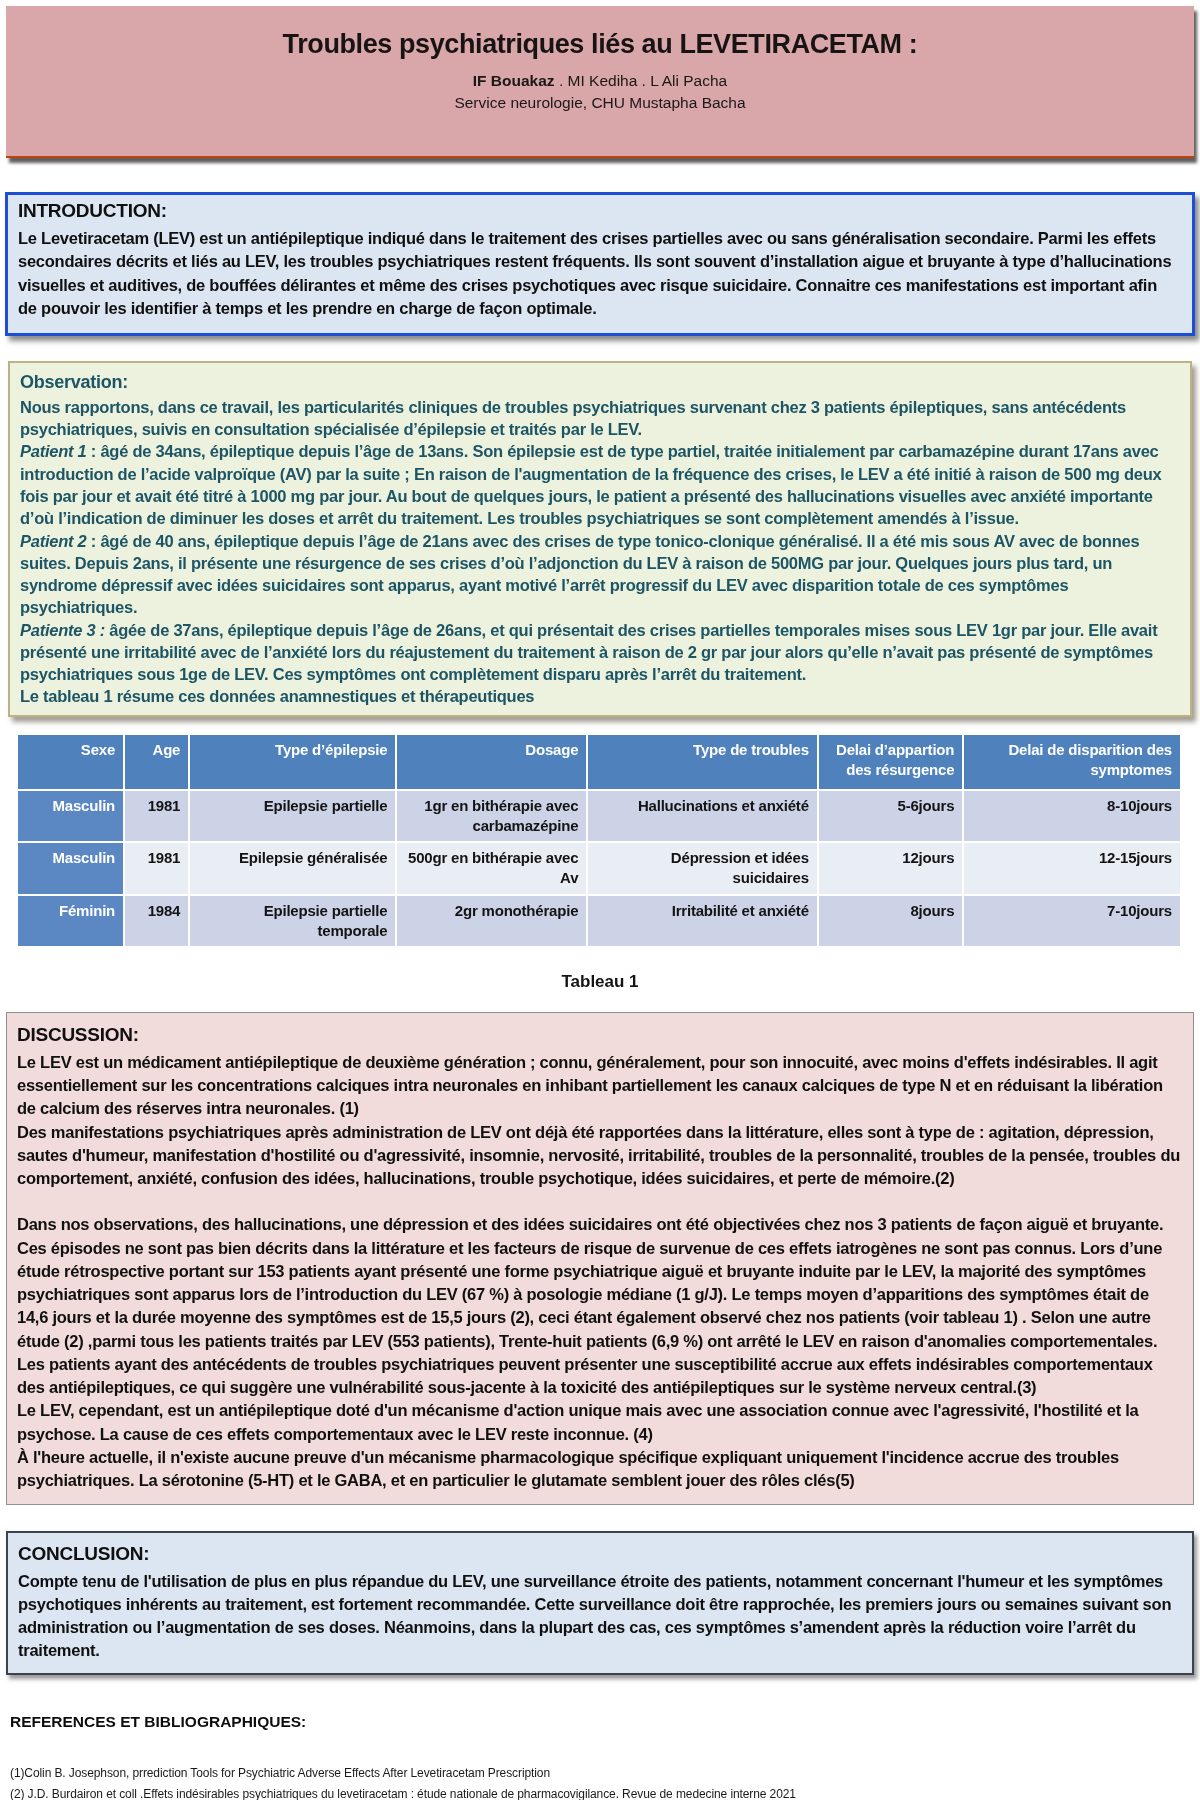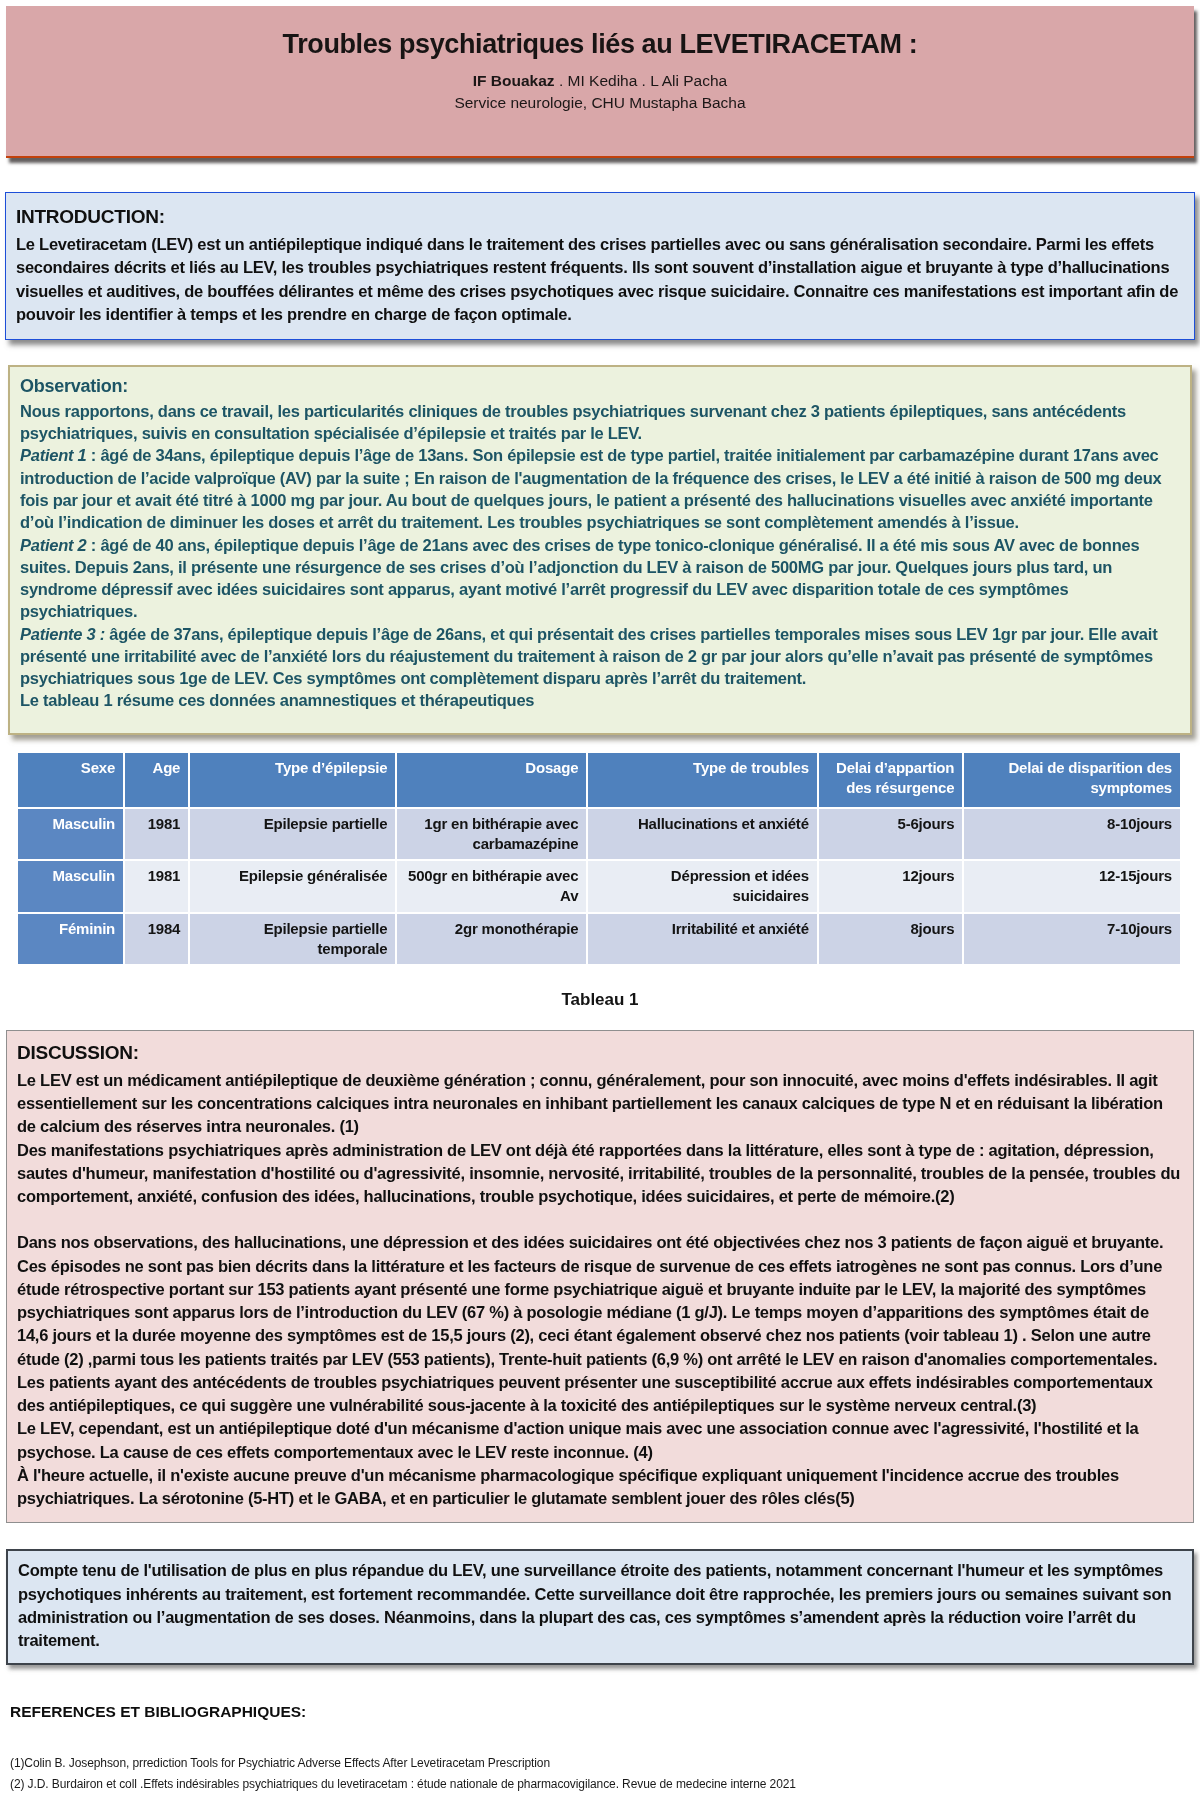--- a/index.html
+++ b/index.html
@@ -24,29 +24,29 @@
   .authors .lead{font-weight:700;}
   .affiliation{margin:4px 0 0 0;font-size:15.5px;font-weight:400;color:#1c1717;}
 
   
   section{box-sizing:border-box;}
   section h2{margin:0 0 2px 0;font-size:19px;}
   section p{margin:0;}
 
   .intro-box{
     margin:34px 5px 0 5px;background:#dce6f2;
-    border:1px solid #1d4ed8;box-shadow:4px 5px 5px rgba(90,90,90,.7);
-    padding:11px 12px 12px 10px;
+    border:3px solid #1d4ed8;box-shadow:4px 5px 5px rgba(90,90,90,.7);
+    padding:3px 12px 12px 10px;
     font-size:16.5px;line-height:1.42;letter-spacing:-0.25px;color:#101010;
   }
 
   .obs-box{
     margin:25px 8px 16px 8px;background:#ecf2de;
     border:2px solid #bdb284;box-shadow:4px 5px 5px rgba(120,115,100,.7);
-    padding:7px 10px 21px 10px;
+    padding:7px 10px 7px 10px;
     font-size:16.5px;line-height:1.35;letter-spacing:-0.25px;color:#1d5565;
   }
   .obs-box h2{font-size:18px;color:#1d5565;}
   .plabel{font-style:italic;}
 
   
   .data-table{
     margin:14px 16px 0 16px;width:1166px;
     border-collapse:collapse;table-layout:fixed;
     font-size:15px;letter-spacing:-0.2px;
@@ -169,20 +169,21 @@
     <h2>DISCUSSION:</h2>
     <p>Le LEV est un médicament antiépileptique de deuxième génération ; connu, généralement, pour son innocuité, avec moins d'effets indésirables. Il agit essentiellement sur les concentrations calciques intra neuronales en inhibant partiellement les canaux calciques de type N et en réduisant la libération de calcium des réserves intra neuronales. (1)</p>
     <p> Des manifestations psychiatriques après administration de LEV ont déjà été rapportées dans la littérature, elles sont à type de : agitation, dépression, sautes d'humeur, manifestation d'hostilité ou d'agressivité, insomnie, nervosité, irritabilité, troubles de la personnalité, troubles de la pensée, troubles du comportement, anxiété, confusion des idées, hallucinations, trouble psychotique, idées suicidaires,  et perte de mémoire.(2)</p>
     <p class="gap-top">Dans nos observations, des hallucinations, une  dépression et des idées suicidaires ont été objectivées chez nos 3 patients de façon  aiguë et bruyante. Ces épisodes ne sont pas bien décrits dans la littérature et les facteurs de risque de survenue de ces effets iatrogènes ne sont pas connus. Lors d’une étude rétrospective portant sur 153 patients ayant présenté une forme psychiatrique aiguë et bruyante induite par le LEV, la majorité des symptômes psychiatriques sont apparus lors de l’introduction du LEV (67 %) à posologie médiane (1 g/J). Le temps moyen d’apparitions des symptômes était de 14,6 jours et la durée moyenne des symptômes est de 15,5 jours (2),  ceci étant également observé chez nos patients (voir tableau 1) . Selon une autre  étude (2) ,parmi  tous les patients traités par LEV (553 patients), Trente-huit patients (6,9 %) ont arrêté le LEV en raison d'anomalies comportementales.</p>
     <p>Les patients ayant des antécédents de troubles psychiatriques peuvent présenter une susceptibilité accrue aux effets indésirables comportementaux des antiépileptiques, ce qui suggère une vulnérabilité sous-jacente à la toxicité des antiépileptiques sur le système nerveux central.(3)</p>
     <p> Le LEV, cependant, est un antiépileptique doté d'un mécanisme d'action unique mais avec une association connue avec l'agressivité, l'hostilité et la psychose. La cause de ces effets comportementaux avec le  LEV reste inconnue. (4)</p>
     <p> À l'heure actuelle, il n'existe aucune preuve d'un mécanisme pharmacologique spécifique expliquant uniquement l'incidence accrue des troubles psychiatriques. La sérotonine (5-HT) et le GABA, et en particulier le glutamate semblent jouer des rôles clés(5)</p>
   </section>
 
   <section class="concl-box">
+    <h2>CONCLUSION:</h2>
     <p>Compte tenu de l'utilisation de plus en plus répandue du LEV, une surveillance étroite des patients, notamment concernant l'humeur et les symptômes psychotiques inhérents au traitement, est fortement recommandée. Cette surveillance doit être rapprochée, les premiers jours ou semaines suivant son administration ou l’augmentation de ses doses. Néanmoins, dans la plupart des cas, ces symptômes s’amendent après  la réduction voire l’arrêt du traitement.</p>
   </section>
 
   <div class="refs">
     <h3>REFERENCES ET BIBLIOGRAPHIQUES:</h3>
     <div class="ref-list">
       <p>(1)Colin B. Josephson, prrediction Tools for Psychiatric Adverse Effects After Levetiracetam Prescription</p>
       <p>(2) J.D. Burdairon et coll .Effets indésirables psychiatriques du levetiracetam : étude nationale de pharmacovigilance. Revue de medecine interne 2021</p>
 
     </div>

